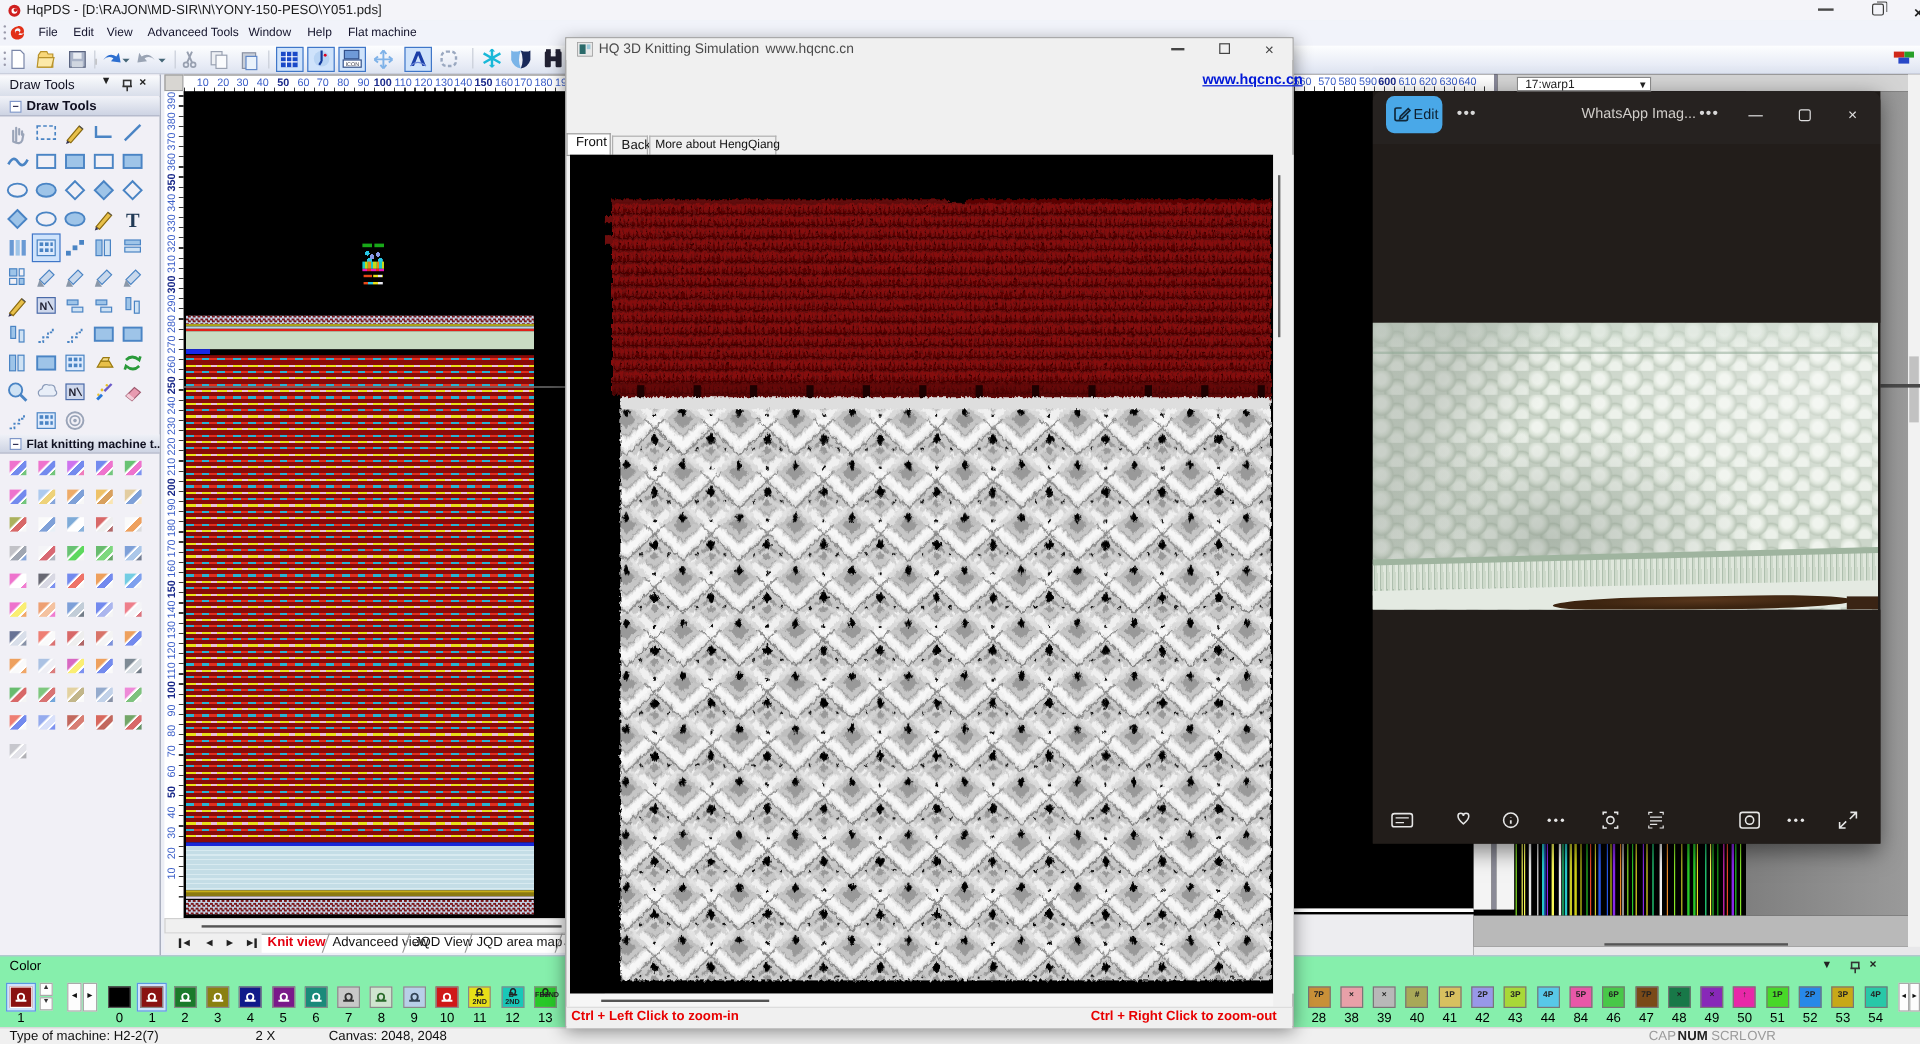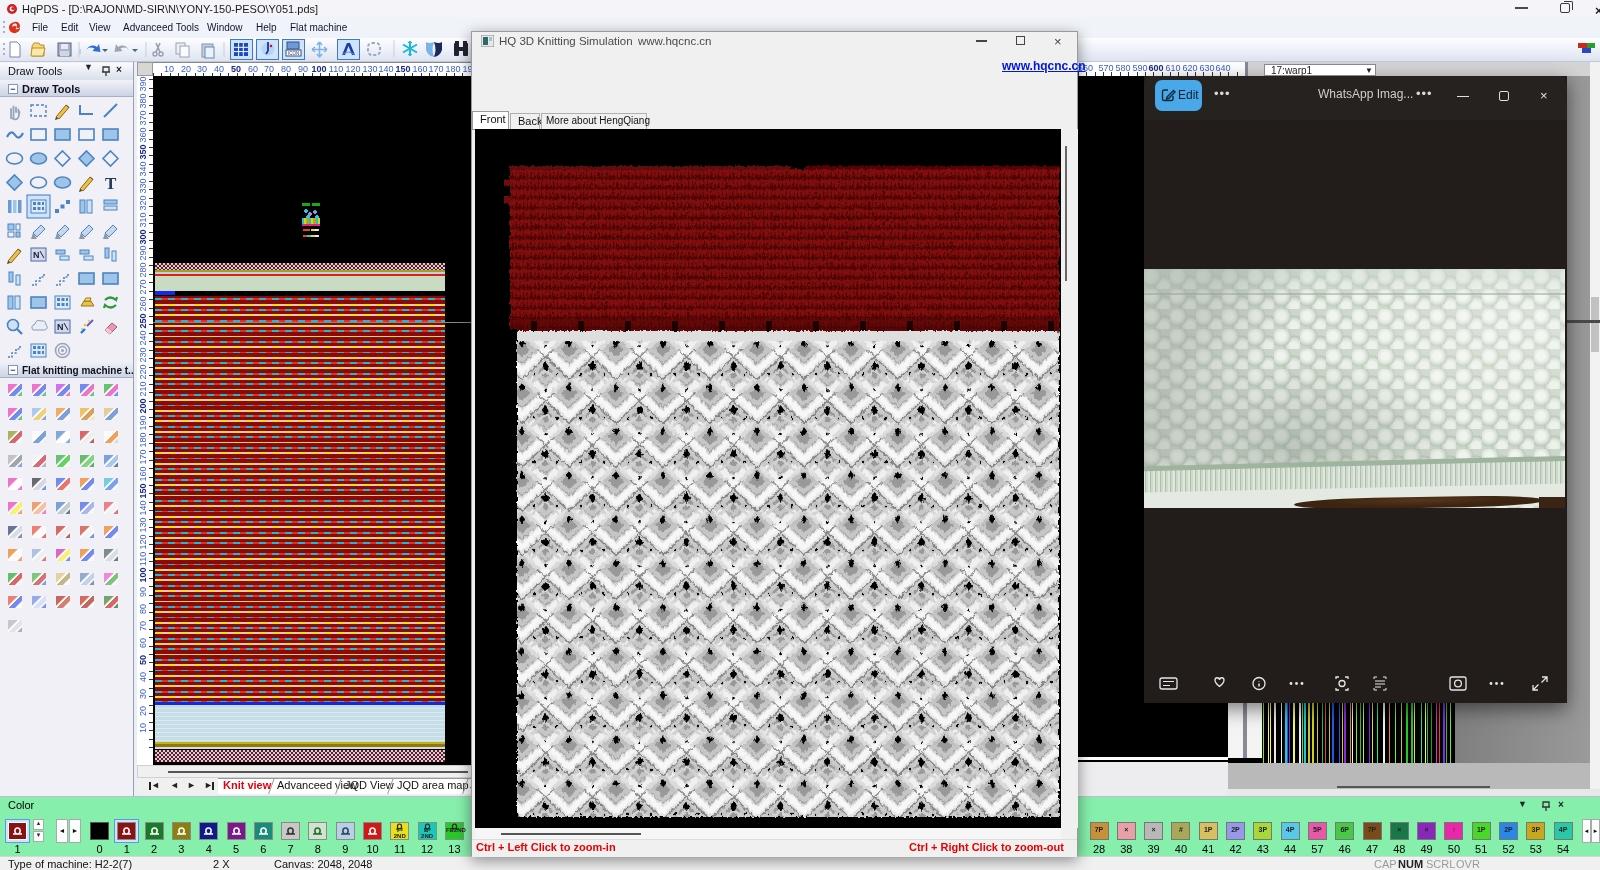--- a/index.html
+++ b/index.html
@@ -786,21 +786,21 @@
           <span style="position:absolute;left:0;top:3px;width:17px;text-align:center;font-size:7px;font-weight:bold;color:#222">3P</span>
         </span>
         <span class="swn" style="left:1253.3px">43</span>
         <span class="sw" style="left:1280.6px;background:#58c8e8;border:1px solid #777">
           <span style="position:absolute;left:0;top:3px;width:17px;text-align:center;font-size:7px;font-weight:bold;color:#222">4P</span>
         </span>
         <span class="swn" style="left:1280.6px">44</span>
         <span class="sw" style="left:1307.9px;background:#e858a8;border:1px solid #777">
           <span style="position:absolute;left:0;top:3px;width:17px;text-align:center;font-size:7px;font-weight:bold;color:#222">5P</span>
         </span>
-        <span class="swn" style="left:1307.9px">57</span>
+        <span class="swn" style="left:1307.9px">84</span>
         <span class="sw" style="left:1335.2px;background:#48c848;border:1px solid #777">
           <span style="position:absolute;left:0;top:3px;width:17px;text-align:center;font-size:7px;font-weight:bold;color:#222">6P</span>
         </span>
         <span class="swn" style="left:1335.2px">46</span>
         <span class="sw" style="left:1362.5px;background:#7a4a18;border:1px solid #777">
           <span style="position:absolute;left:0;top:3px;width:17px;text-align:center;font-size:7px;font-weight:bold;color:#222">7P</span>
         </span>
         <span class="swn" style="left:1362.5px">47</span>
         <span class="sw" style="left:1389.8px;background:#187848;border:1px solid #777">
           <span style="position:absolute;left:0;top:3px;width:17px;text-align:center;font-size:7px;font-weight:bold;color:#222">×</span>

